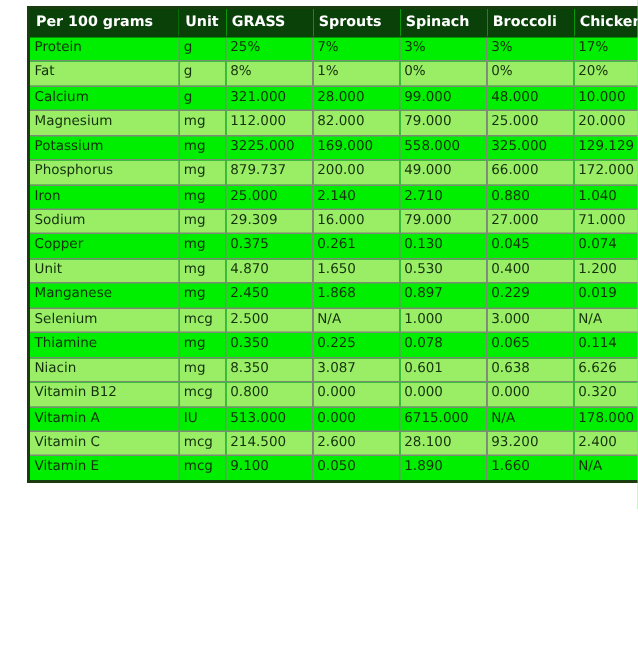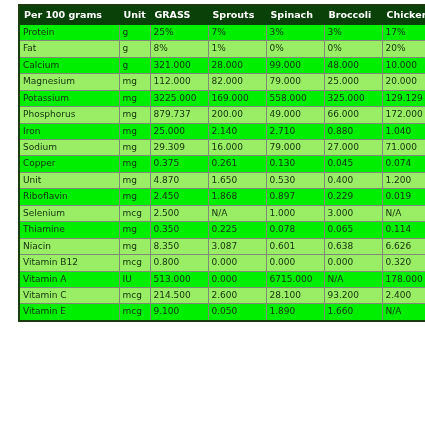--- a/index.html
+++ b/index.html
@@ -160,21 +160,21 @@
         <tr class="row-even">
           <td class="col-nutrient">Unit</td>
           <td class="col-unit">mg</td>
           <td class="col-val">4.870</td>
           <td class="col-val">1.650</td>
           <td class="col-val">0.530</td>
           <td class="col-val">0.400</td>
           <td class="col-val">1.200</td>
         </tr>
         <tr class="row-odd">
-          <td class="col-nutrient">Riboflavin</td>
+          <td class="col-nutrient">Manganese</td>
           <td class="col-unit">mg</td>
           <td class="col-val">2.450</td>
           <td class="col-val">1.868</td>
           <td class="col-val">0.897</td>
           <td class="col-val">0.229</td>
           <td class="col-val">0.019</td>
         </tr>
         <tr class="row-even">
           <td class="col-nutrient">Selenium</td>
           <td class="col-unit">mcg</td>

